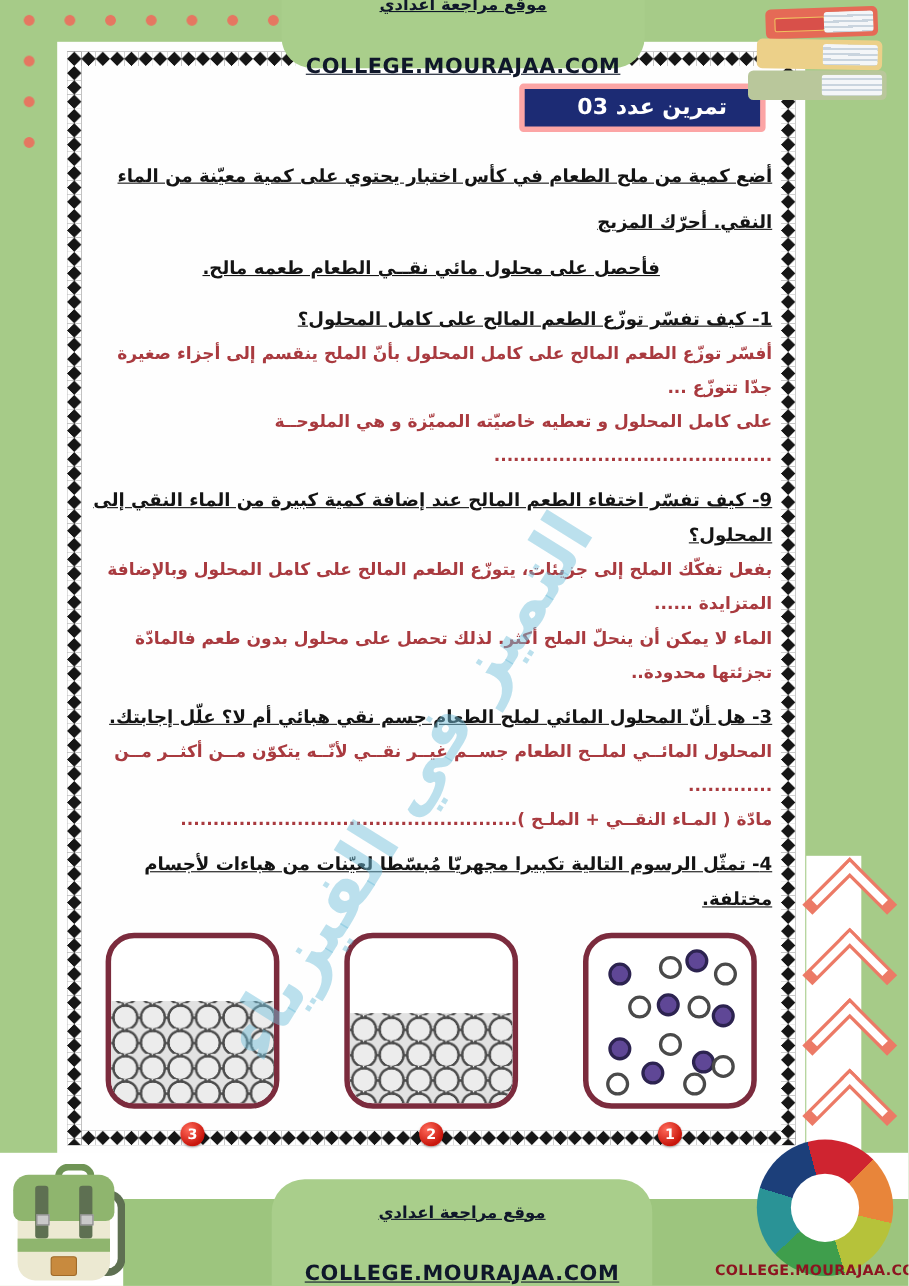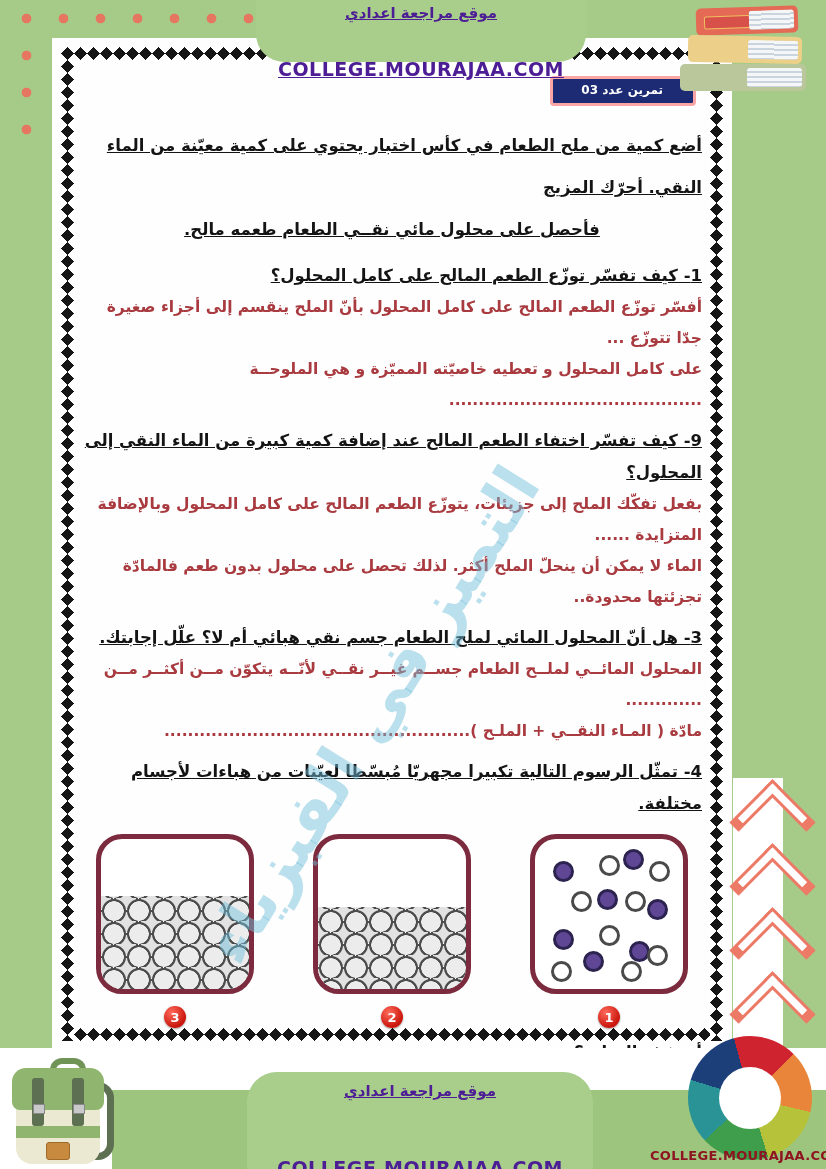--- a/index.html
+++ b/index.html
@@ -22,22 +22,22 @@
       linear-gradient(135deg,#fff 25%,transparent 25%),
       linear-gradient(225deg,#fff 25%,transparent 25%);
     background-size:13px 13px;}
   .orn.t{left:9px;right:9px;top:9px;height:13px;}
   .orn.b{left:9px;right:9px;bottom:9px;height:13px;}
   .orn.l{top:9px;bottom:9px;left:9px;width:13px;}
   .orn.r{top:9px;bottom:9px;right:9px;width:13px;}
 
   .content{position:absolute;left:30px;right:30px;top:28px;bottom:26px;direction:rtl;text-align:right;z-index:4;}
 
-  .title-box{display:inline-block;background:#1c2b74;color:#fff;border:3px solid #fca5a5;
-    border-radius:4px;padding:4px 30px 6px 28px;font-size:12px;font-weight:bold;margin:10px 6px 10px 0;}
+  .title-box{display:inline-block;background:#1c2b74;color:#fff;border:5px solid #fca5a5;
+    border-radius:4px;padding:4px 30px 6px 48px;font-size:20px;font-weight:bold;margin:10px 6px 10px 0;}
 
   .q{color:#141414;font-weight:bold;font-size:16.5px;line-height:32px;margin-top:9px;text-decoration:underline;}
   .intro{line-height:42px;}
   .ans{color:#a93a3f;font-size:15.5px;font-weight:bold;line-height:31px;}
 
   
   .row-ltr{direction:ltr;display:flex;justify-content:space-between;padding:0 14px;margin-top:14px;}
   .vessel{width:148px;height:150px;border:5px solid #7b2b3d;border-radius:26px;background:#fff;
     position:relative;overflow:hidden;}
   .packed-fill{position:absolute;left:0;right:0;bottom:0;
@@ -54,21 +54,21 @@
   .badge{width:22px;height:22px;border-radius:50%;background:radial-gradient(circle at 35% 30%,#ff6a5a,#c9150b 70%);
     color:#fff;font-weight:bold;font-size:13px;display:flex;align-items:center;justify-content:center;
     box-shadow:0 1px 2px rgba(0,0,0,.4);}
 
   .watermark{position:absolute;left:-30px;top:640px;width:700px;z-index:5;pointer-events:none;
     font-size:64px;font-weight:bold;color:rgba(116,193,219,.48);transform:rotate(-58deg);
     text-align:center;letter-spacing:2px;direction:rtl;}
 
   
   .site-tab{position:absolute;background:#a9ce8b;z-index:6;display:flex;flex-direction:column;
-    align-items:center;justify-content:space-between;color:#4c1d95;text-align:center;gap:36px;}
+    align-items:center;justify-content:center;color:#0f172a;text-align:center;gap:36px;}
   .site-tab.top{left:256px;top:0;width:330px;height:58px;border-radius:0 0 28px 28px;padding-top:4px;}
   .site-tab.bottomtab{left:247px;top:1072px;width:346px;height:97px;border-radius:30px 30px 0 0;padding-top:10px;}
   .site-ar{font-size:15px;font-weight:bold;text-decoration:underline;}
   .site-domain{font-size:19px;font-weight:bold;text-decoration:underline;letter-spacing:.5px;}
 
   
   .bottom-white{position:absolute;left:0;top:1048px;width:826px;height:121px;background:#fff;z-index:3;}
   .bottom-band{position:absolute;left:112px;top:1090px;width:714px;height:79px;background:#9dc57e;z-index:4;}
 
   

